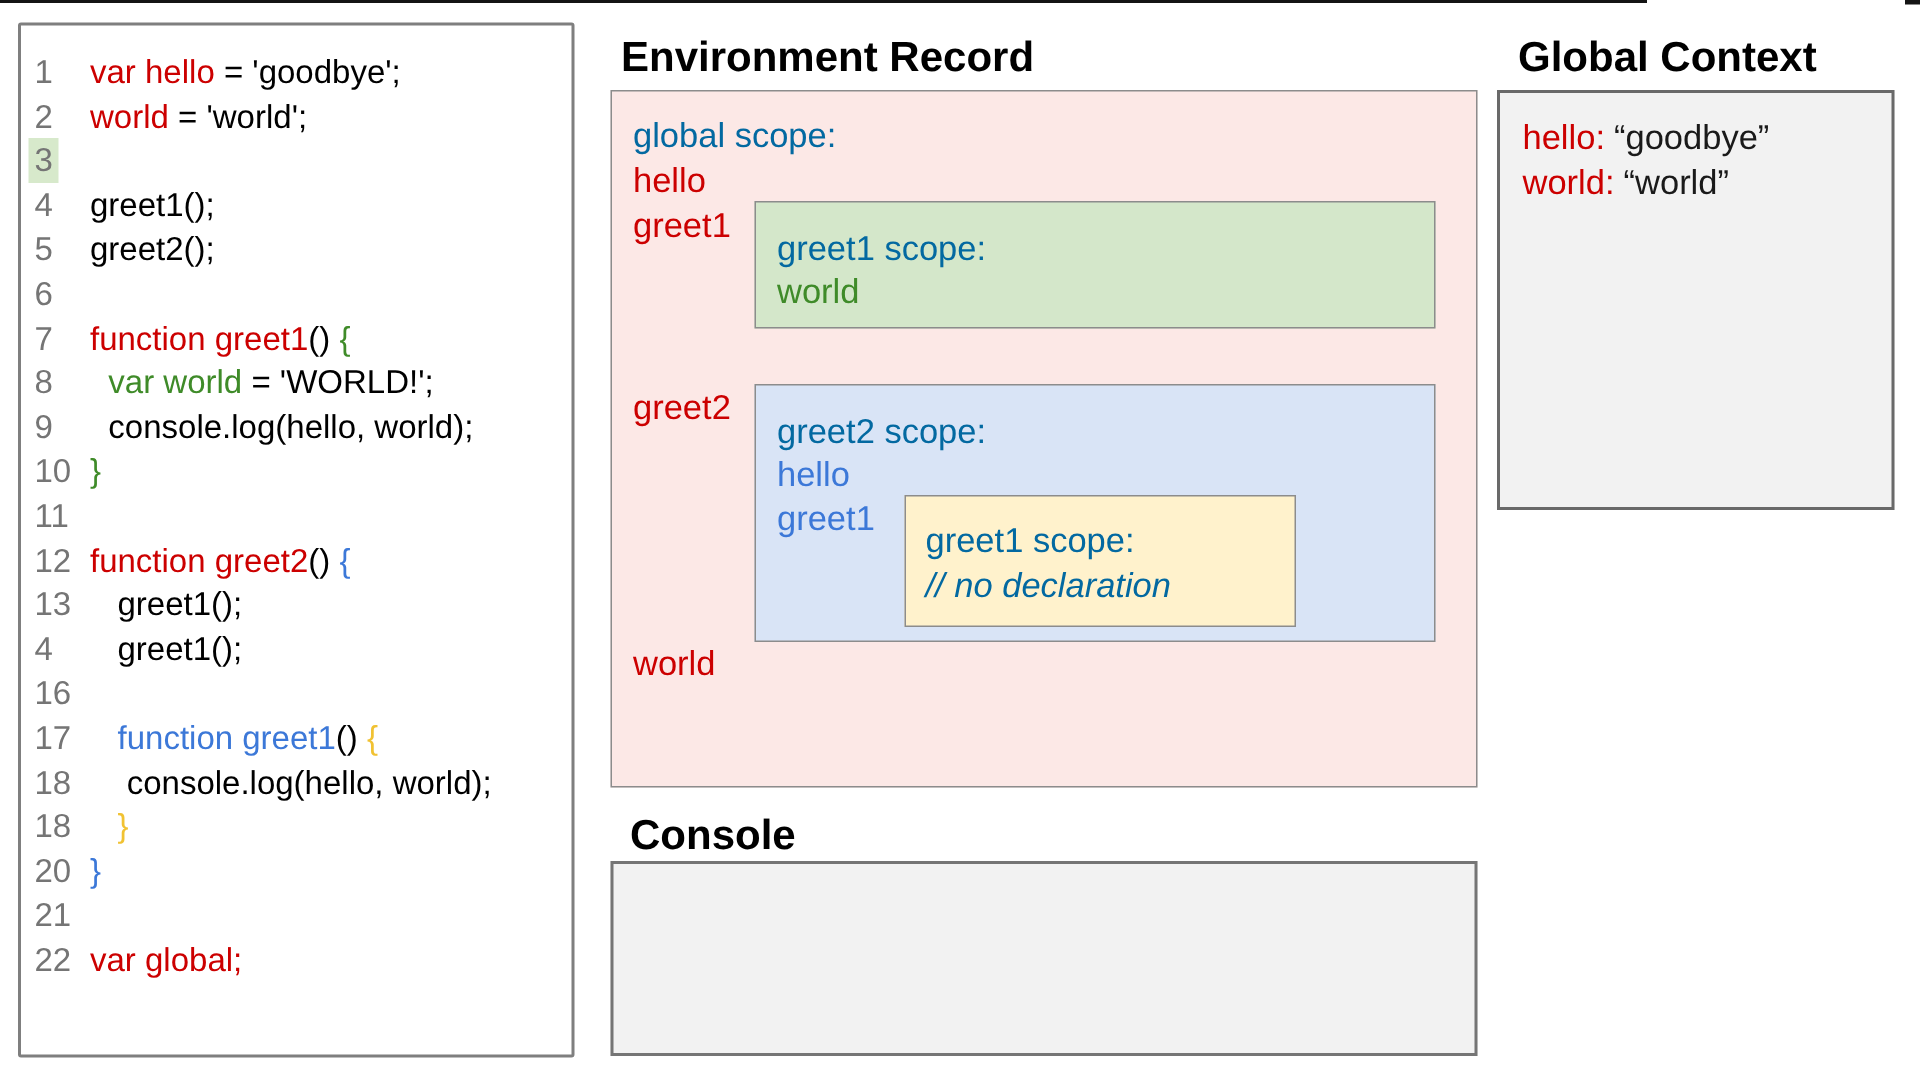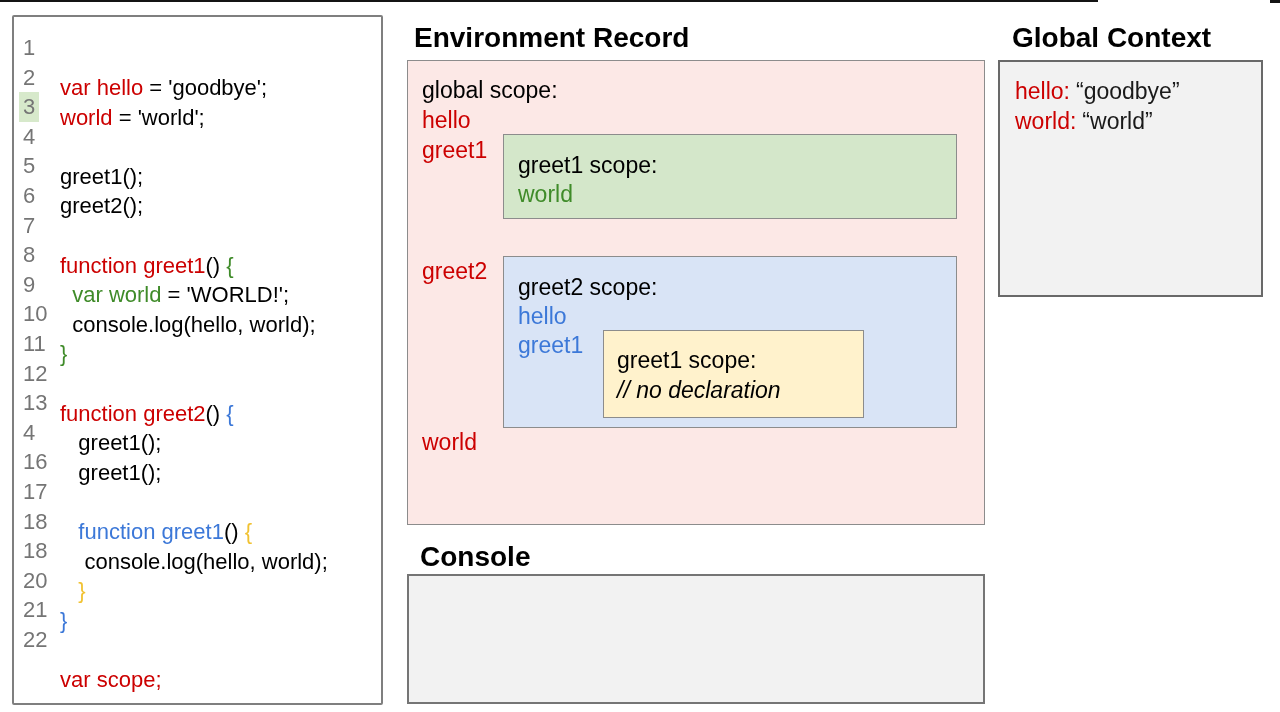--- a/index.html
+++ b/index.html
@@ -13,41 +13,41 @@
   
   .code-panel{
     position:absolute;left:12px;top:15px;width:371px;height:690px;
     box-sizing:border-box;background:#ffffff;border:2px solid #7f7f7f;border-radius:2px;
     padding-top:16px;
   }
   .code-line{display:flex;height:29.6px;font-size:22px;line-height:29.6px;}
   .ln{flex:none;width:46px;padding-left:9px;box-sizing:border-box;color:var(--line-num);}
   .ln .n{display:inline-block;padding:0 4px;margin-left:-4px;}
   .ln .n.hl{background:var(--hl-bg);}
-  .code{white-space:pre;color:#000;margin-top:40px;}
+  .code{white-space:pre;color:#000;}
   .seg-k{color:#000000;}
   .seg-r{color:var(--red);}
   .seg-g{color:var(--green);}
   .seg-b{color:var(--blue);}
   .seg-y{color:var(--gold);}
 
   
   .section-title{position:absolute;font-size:28px;font-weight:bold;color:#000;white-space:nowrap;}
   #er-title{left:414px;top:22px;}
   #gc-title{left:1012px;top:22px;}
   #console-title{left:420px;top:541px;}
 
   
   .er-box{
     position:absolute;left:407px;top:60px;width:578px;height:465px;
     box-sizing:border-box;background:var(--pink-bg);border:1.5px solid #8c8c8c;
     font-size:23px;
   }
   .er-label{position:absolute;white-space:nowrap;line-height:26px;}
-  .lbl-black{color:#000000;text-align:right;}
+  .lbl-black{color:#0369a1;text-align:right;}
   .lbl-red{color:var(--red);}
   .lbl-green{color:var(--green);}
   .lbl-blue{color:var(--blue);}
   #er-global-label{left:14px;top:16px;}
   #er-hello{left:14px;top:46px;}
   #er-greet1{left:14px;top:76px;}
   #er-greet2{left:14px;top:197px;}
   #er-world{left:14px;top:368px;}
 
   .greet1-box{
@@ -67,21 +67,21 @@
 
   .inner-greet1-box{
     position:absolute;left:99px;top:73px;width:261px;height:88px;
     box-sizing:border-box;background:var(--yellow-bg);border:1.5px solid #8c8c8c;
   }
   .inner-greet1-box .t1{position:absolute;left:13px;top:16px;}
   .inner-greet1-box .t2{position:absolute;left:13px;top:46px;font-style:italic;}
 
   
   .gc-box{
-    position:absolute;left:998px;top:60px;width:265px;height:237px;
+    position:absolute;left:998px;top:60px;width:265px;height:280px;
     box-sizing:border-box;background:var(--gray-bg);border:2px solid #696969;
     padding:14px 0 0 15px;font-size:23px;
   }
   .gc-row{line-height:30px;white-space:nowrap;}
   .gc-key{color:var(--red);}
   .gc-val{color:#1a1a1a;margin-left:6px;}
 
   
   .console-box{
     position:absolute;left:407px;top:574px;width:578px;height:130px;
@@ -171,21 +171,21 @@
       <div class="code-line">
         <span class="ln"><span class="n">20</span></span>
         <span class="code"><span class="seg-b">}</span></span>
       </div>
       <div class="code-line">
         <span class="ln"><span class="n">21</span></span>
         <span class="code"></span>
       </div>
       <div class="code-line">
         <span class="ln"><span class="n">22</span></span>
-        <span class="code"><span class="seg-r">var scope;</span></span>
+        <span class="code"><span class="seg-r">var global;</span></span>
       </div>
     </div>
 </div>
 
 <div class="section-title" id="er-title">Environment Record</div>
 
 <div class="er-box">
   <div class="er-label lbl-black" id="er-global-label">global scope:</div>
   <div class="er-label lbl-red" id="er-hello">hello</div>
   <div class="er-label lbl-red" id="er-greet1">greet1</div>

